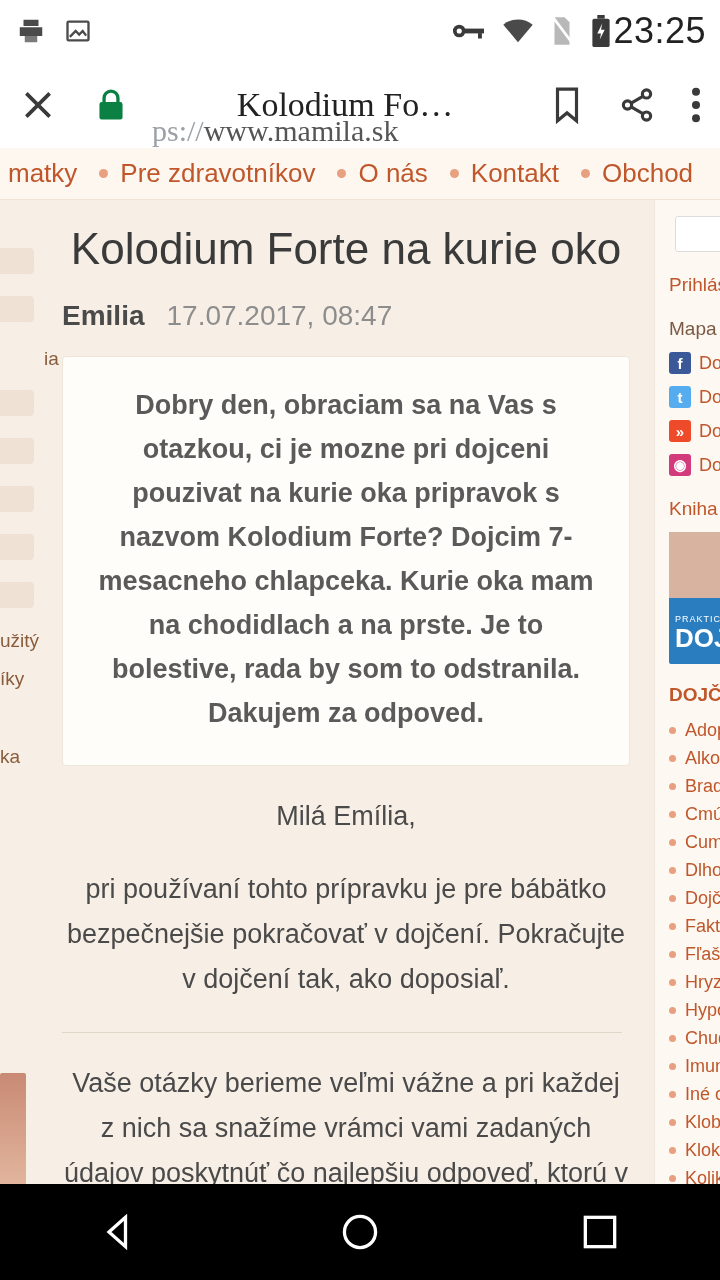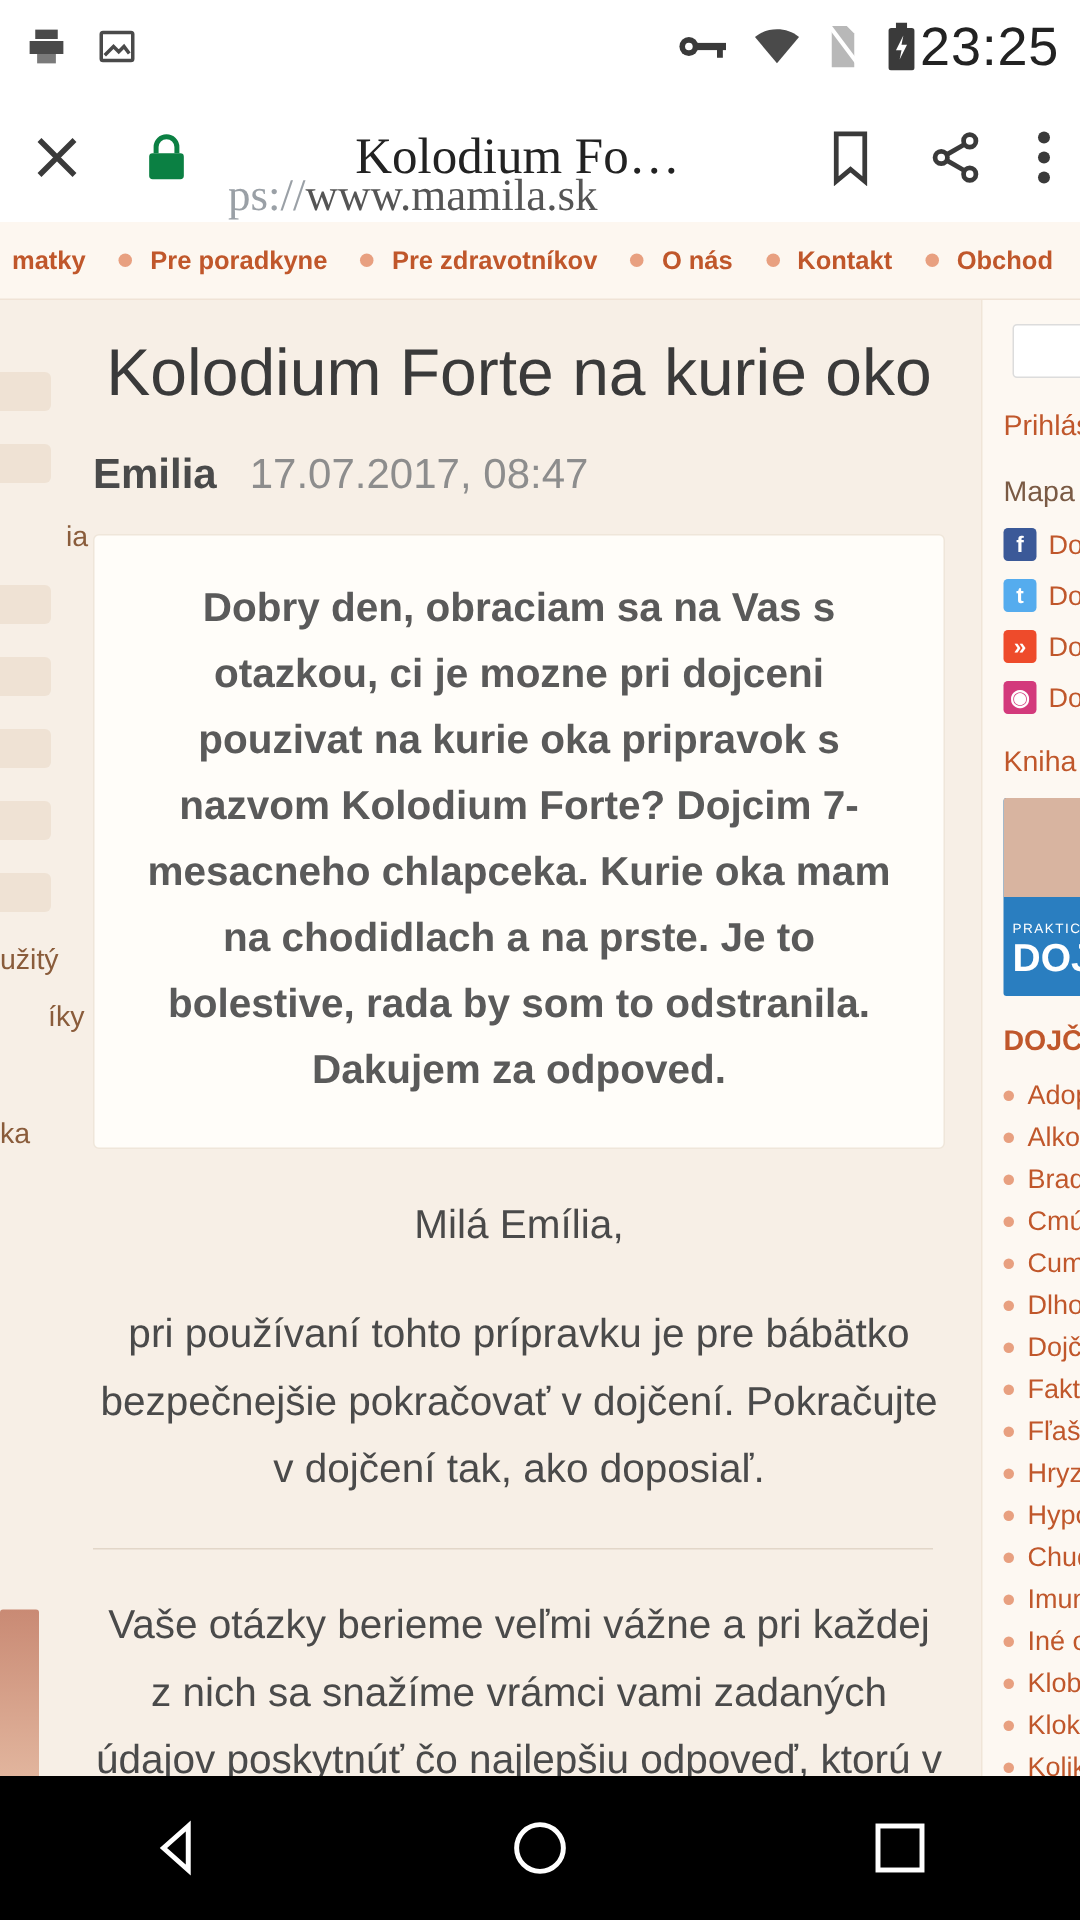--- a/index.html
+++ b/index.html
@@ -40,21 +40,21 @@
     font-size: 30px; color: #555; white-space: nowrap;
   }
   .urlline .scheme { color: #9aa0a6; }
 
   
   .sitenav {
     height: 52px; background: #fdf7f0; display: flex; align-items: center;
     gap: 0px; padding-left: 0px; border-bottom: 1px solid #f0e3d6;
     overflow: hidden; white-space: nowrap;
   }
-  .navitem { display: flex; align-items: center; font-size: 17px; color: #c0572b; font-weight: bold; }
+  .navitem { display: flex; align-items: center; font-size: 26px; color: #c0572b; }
   .navitem .dot {
     width: 9px; height: 9px; border-radius: 50%; background: #e8a080;
     margin: 0 12px 0 22px; flex: none;
   }
   .navitem.first { padding-left: 8px; }
 
   
   .page { position: relative; height: 1013px; background: #f7efe6; overflow: hidden; display: flex; }
 
   .leftrail { width: 34px; flex: none; position: relative; background: #f7efe6; }
@@ -224,24 +224,20 @@
     </div>
   </div>
 
   <div class="sitenav">
     <div class="navitem first">
 
       <span>matky</span>
     </div>
     <div class="navitem">
       <span class="dot"></span>
-      <span>Pre poradkyne</span>
-    </div>
-    <div class="navitem">
-      <span class="dot"></span>
       <span>Pre zdravotníkov</span>
     </div>
     <div class="navitem">
       <span class="dot"></span>
       <span>O nás</span>
     </div>
     <div class="navitem">
       <span class="dot"></span>
       <span>Kontakt</span>
     </div>
@@ -256,21 +252,21 @@
     <div class="leftrail">
       <div class="rail-chip" style="top:48px;"></div>
       <div class="rail-chip" style="top:96px;"></div>
       <div class="rail-text" style="top:148px;margin-left:44px;">ia</div>
       <div class="rail-chip" style="top:190px;"></div>
       <div class="rail-chip" style="top:238px;"></div>
       <div class="rail-chip" style="top:286px;"></div>
       <div class="rail-chip" style="top:334px;"></div>
       <div class="rail-chip" style="top:382px;"></div>
       <div class="rail-text" style="top:430px;">užitý</div>
-      <div class="rail-text" style="top:468px;padding-left:32px;">íky</div>
+      <div class="rail-text" style="top:468px;">íky</div>
       <div class="rail-text" style="top:546px;">ka</div>
       <div class="thumb"></div>
       <div class="thumb2"></div>
     </div>
 
     <div class="content">
       <h1 class="art-title">Kolodium Forte na kurie oko</h1>
       <div class="art-meta">
         <span class="art-author">Emilia</span>
         <span class="art-date">17.07.2017, 08:47</span>

